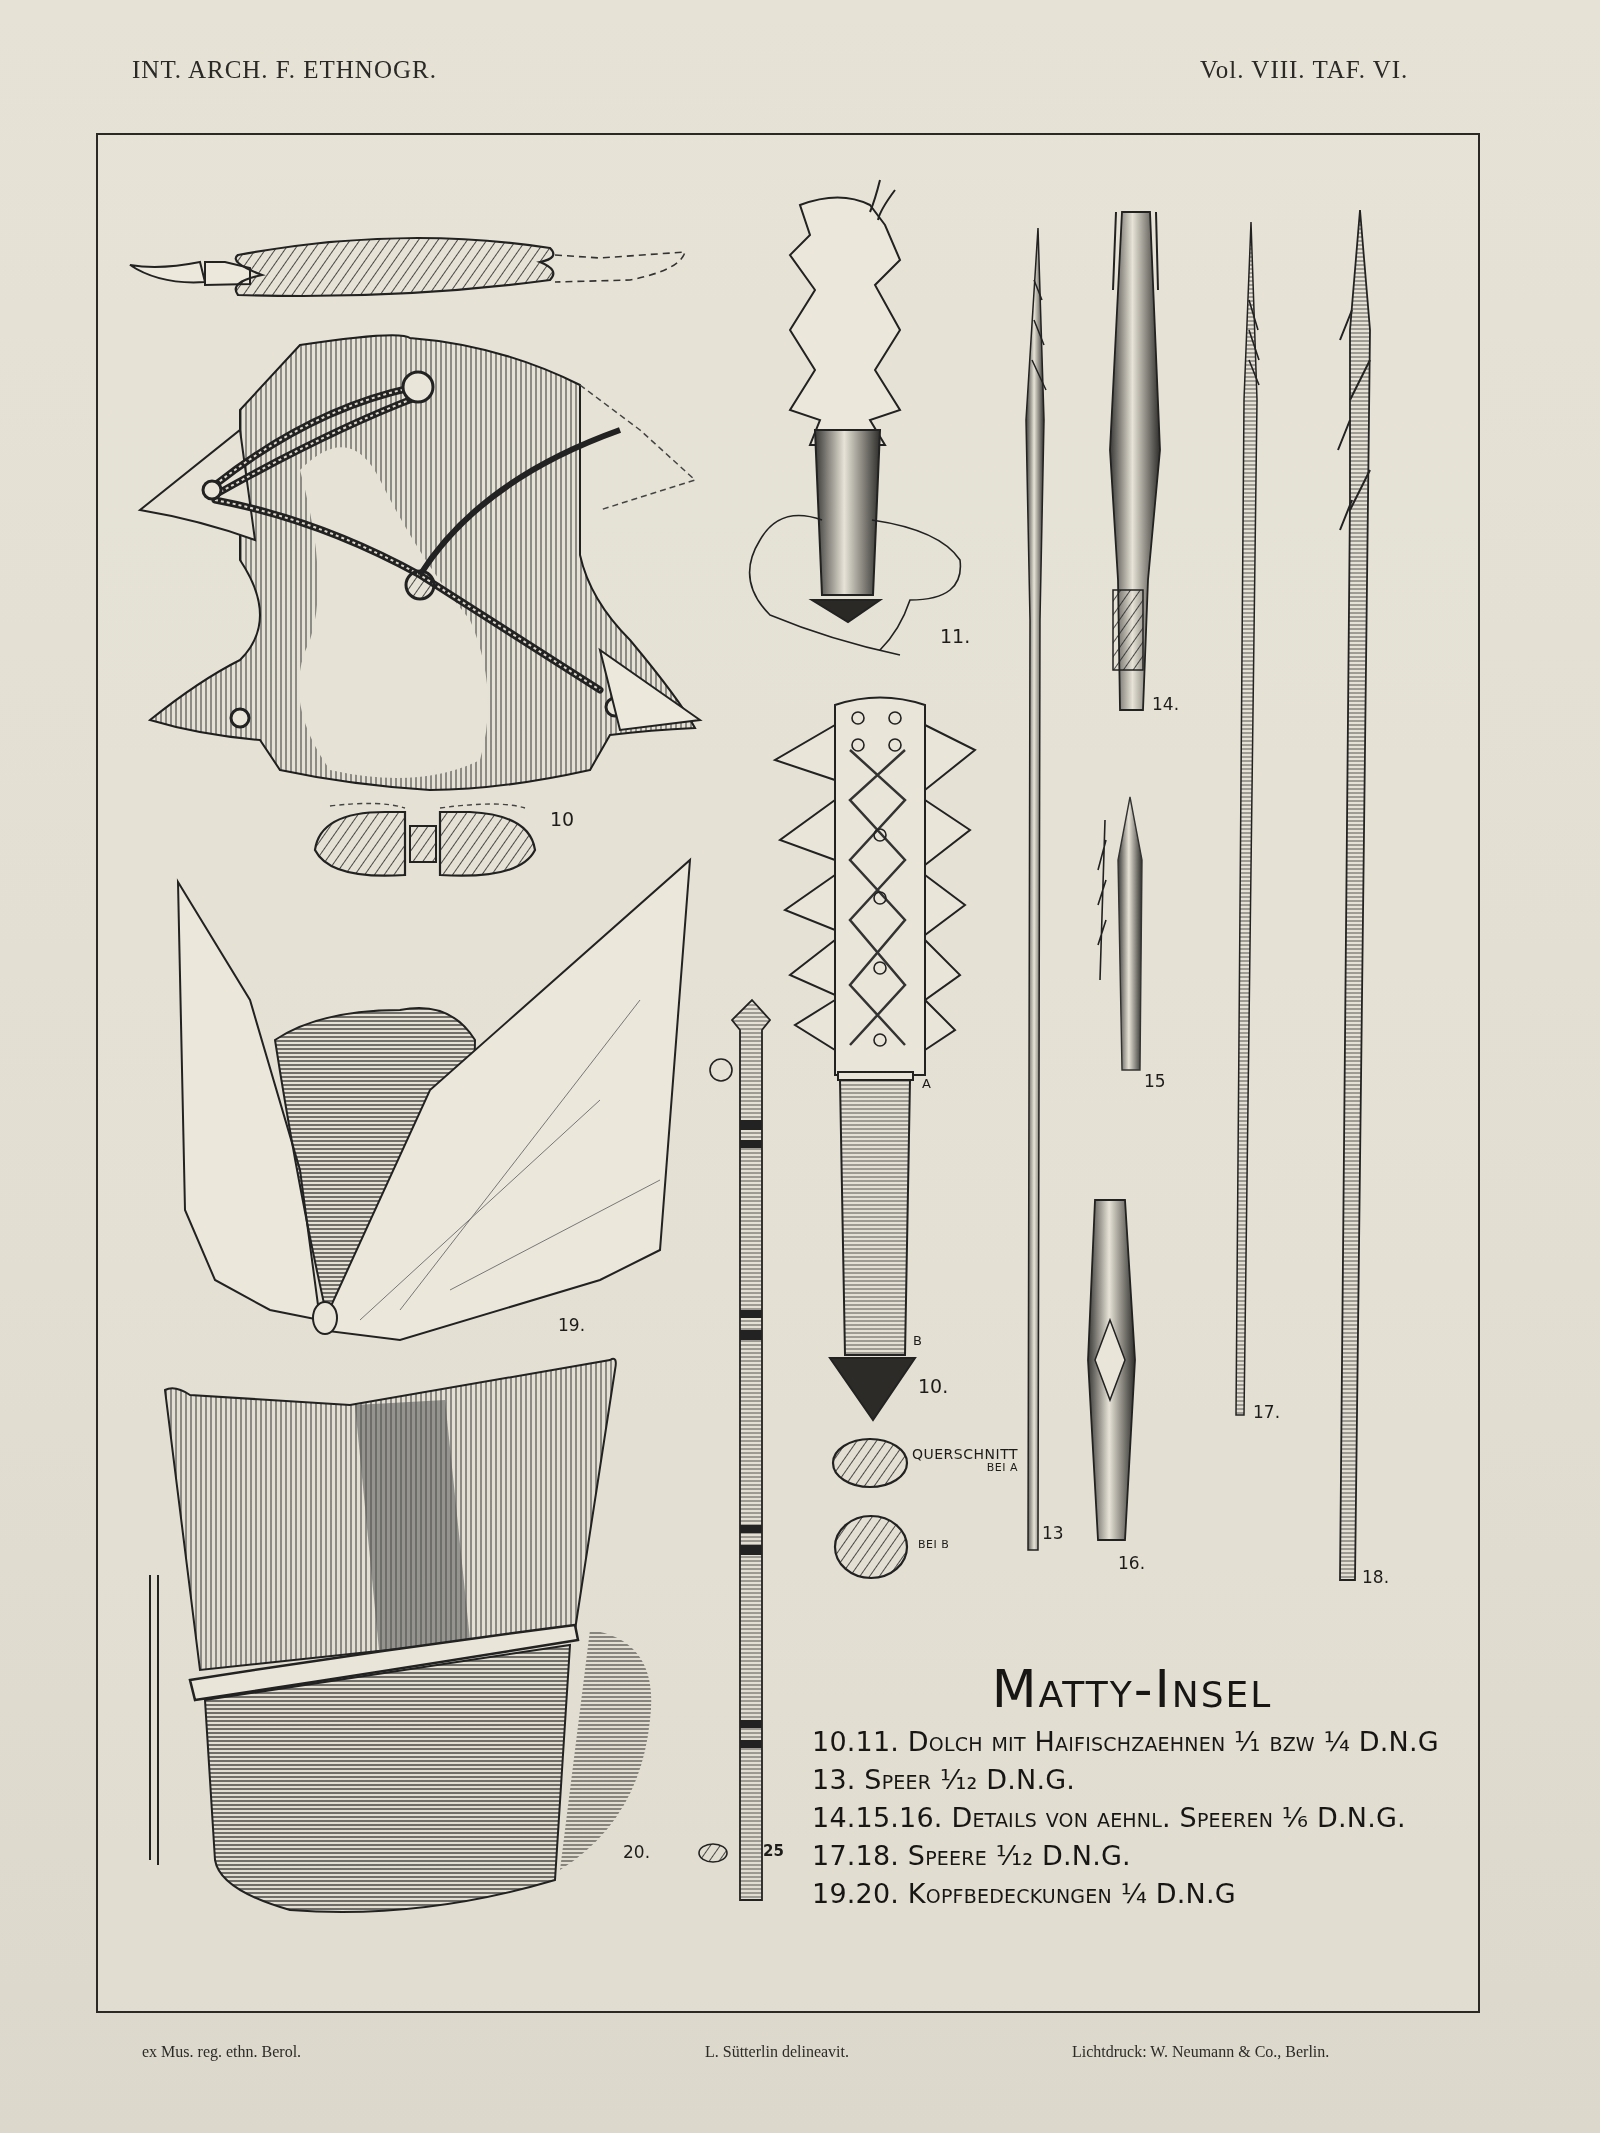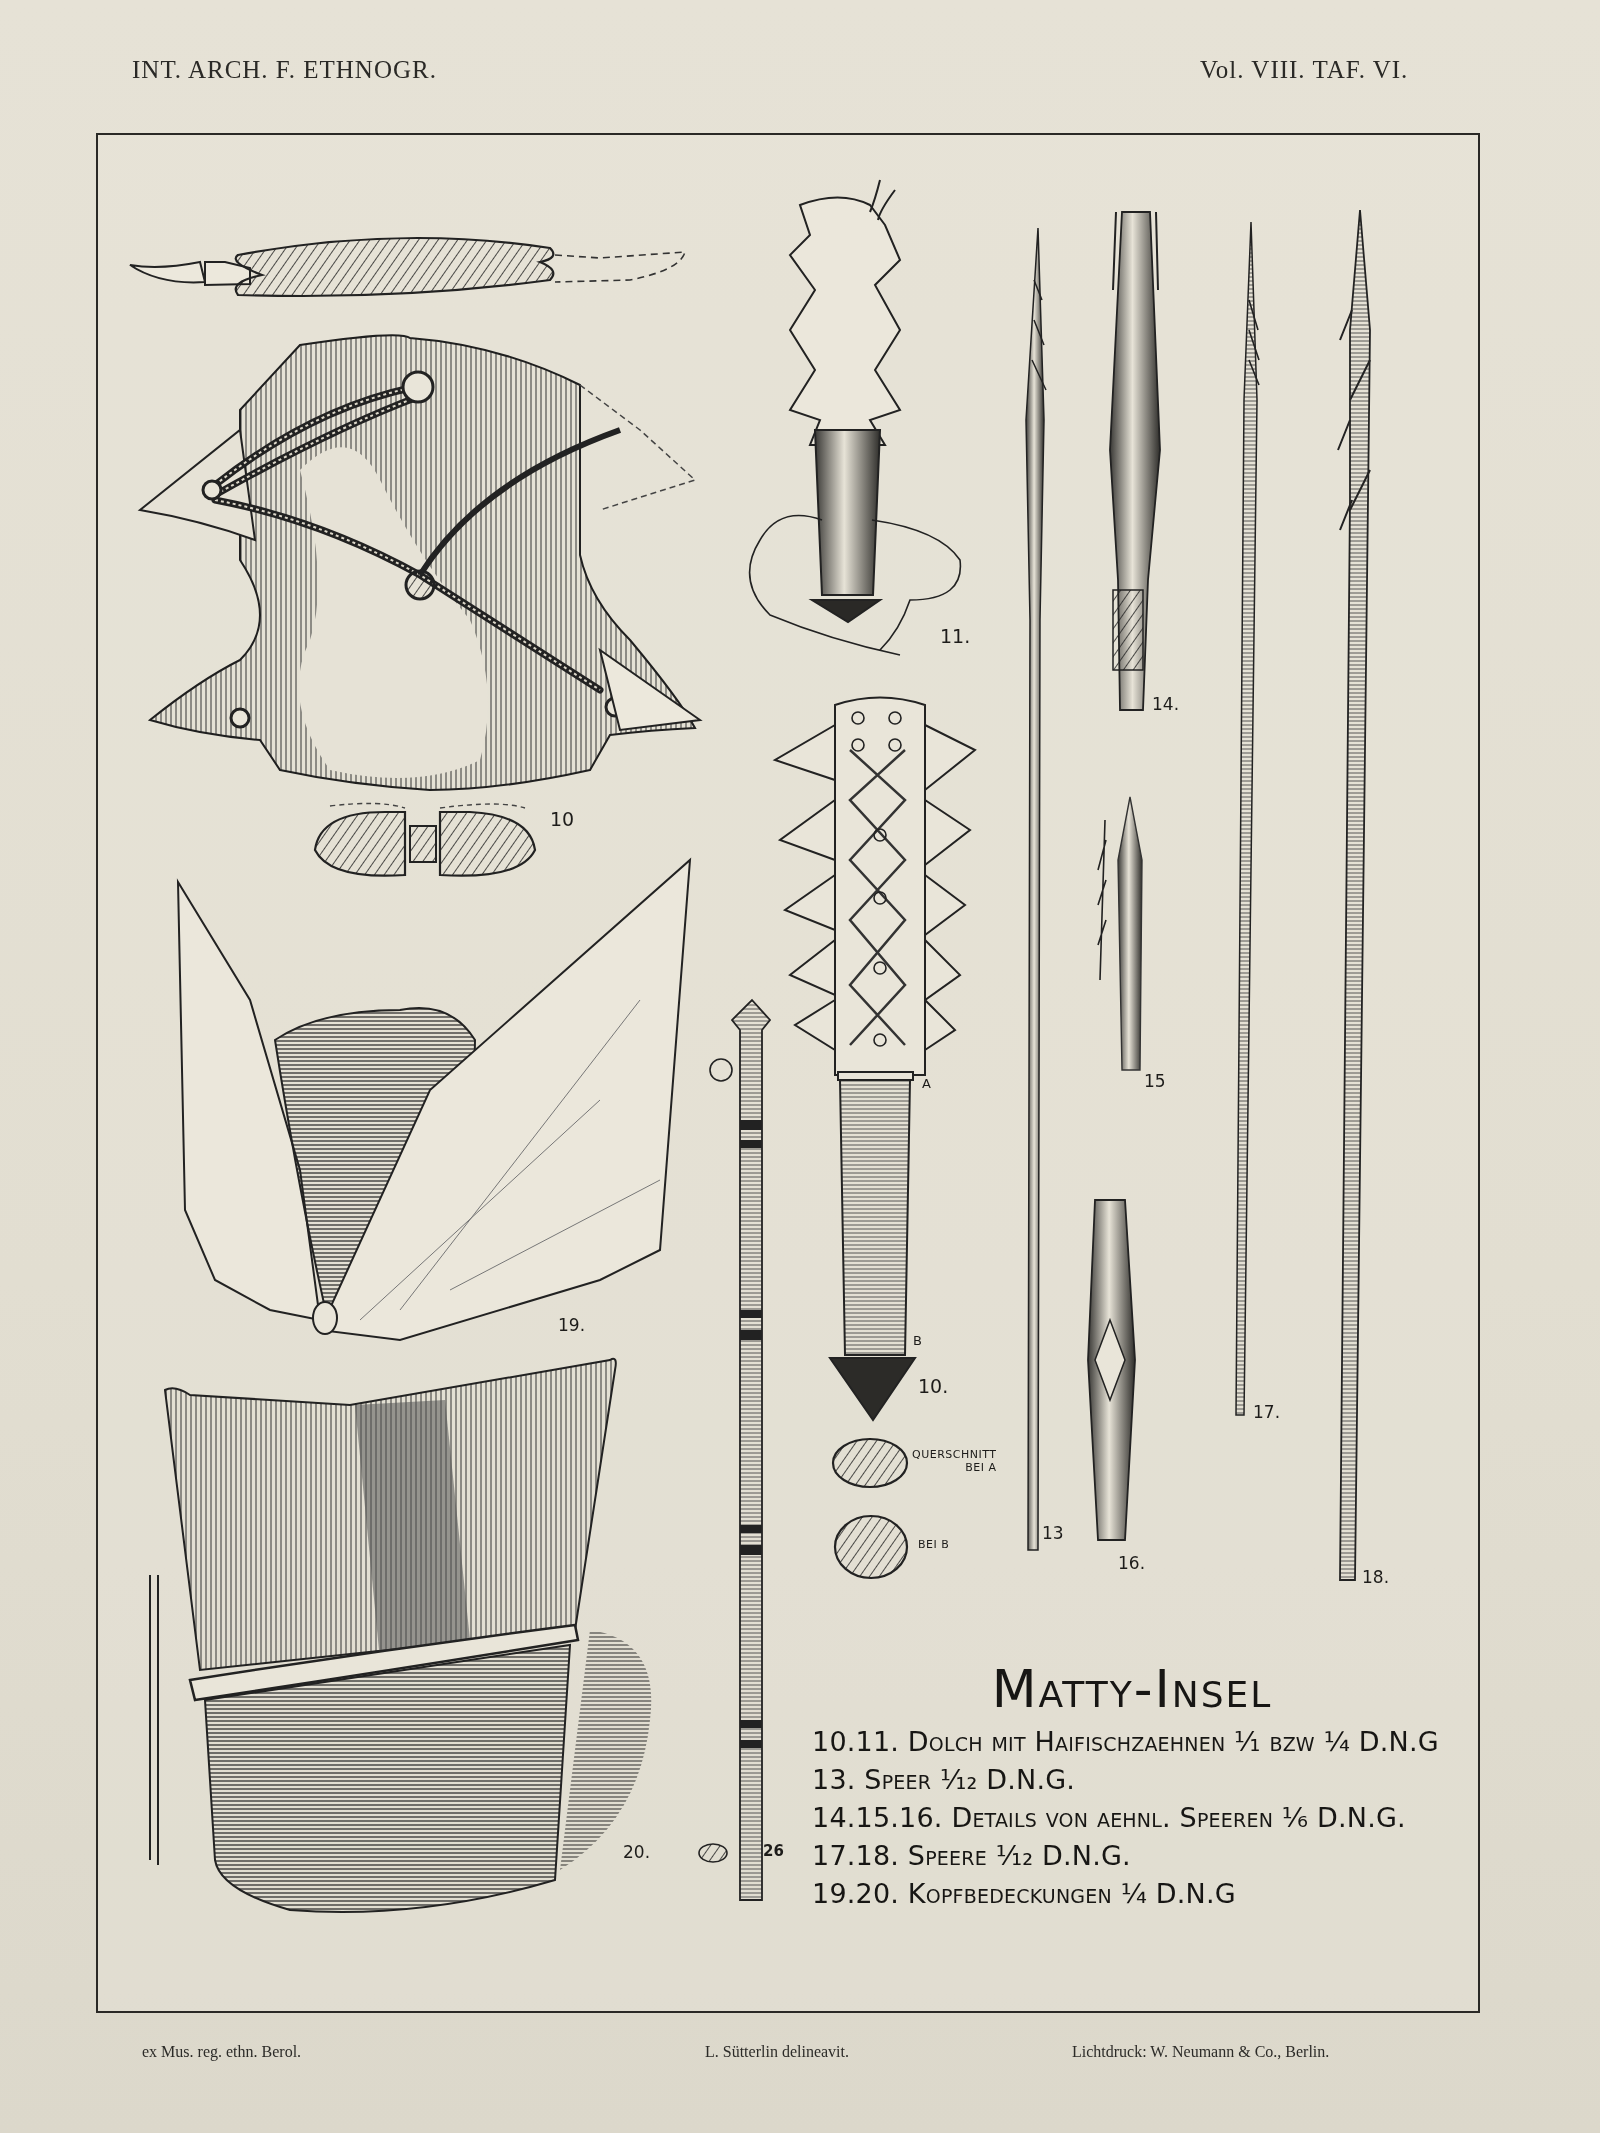--- a/index.html
+++ b/index.html
@@ -190,26 +190,26 @@
 <div class="fig-label" style="left:940px;top:625px;">11.</div>
 <div class="fig-label" style="left:918px;top:1375px;">10.</div>
 <div class="fig-label" style="left:1042px;top:1523px;font-size:17px;">13</div>
 <div class="fig-label" style="left:1152px;top:694px;font-size:17px;">14.</div>
 <div class="fig-label" style="left:1144px;top:1071px;font-size:17px;">15</div>
 <div class="fig-label" style="left:1118px;top:1553px;font-size:17px;">16.</div>
 <div class="fig-label" style="left:1253px;top:1402px;font-size:17px;">17.</div>
 <div class="fig-label" style="left:1362px;top:1567px;font-size:17px;">18.</div>
 <div class="fig-label" style="left:558px;top:1315px;font-size:17px;">19.</div>
 <div class="fig-label" style="left:623px;top:1842px;font-size:17px;">20.</div>
-<div class="fig-label" style="left:763px;top:1842px;font-size:15px;font-weight:bold;">26</div>
+<div class="fig-label" style="left:763px;top:1842px;font-size:15px;font-weight:bold;">25</div>
 <div class="fig-label" style="left:922px;top:1076px;font-size:13px;">A</div>
 <div class="fig-label" style="left:913px;top:1333px;font-size:13px;">B</div>
 
 <div class="small-label" style="left:912px;top:1448px;">
-  <div style="font-size:11px;">QUERSCHNITT</div>
+  <div style="font-size:14px;">QUERSCHNITT</div>
   <div style="padding-left:4px;text-align:right;">BEI A</div>
 </div>
 <div class="small-label" style="left:918px;top:1538px;">BEI B</div>
 
 <div class="legend">
   <div class="legend-title">Matty-Insel</div>
   <div class="legend-item">10.11. Dolch mit Haifischzaehnen ⅟₁ bzw ¼ D.N.G</div>
   <div class="legend-item">13. Speer ⅟₁₂ D.N.G.</div>
   <div class="legend-item">14.15.16. Details von aehnl. Speeren ⅙ D.N.G.</div>
   <div class="legend-item">17.18. Speere ⅟₁₂ D.N.G.</div>

